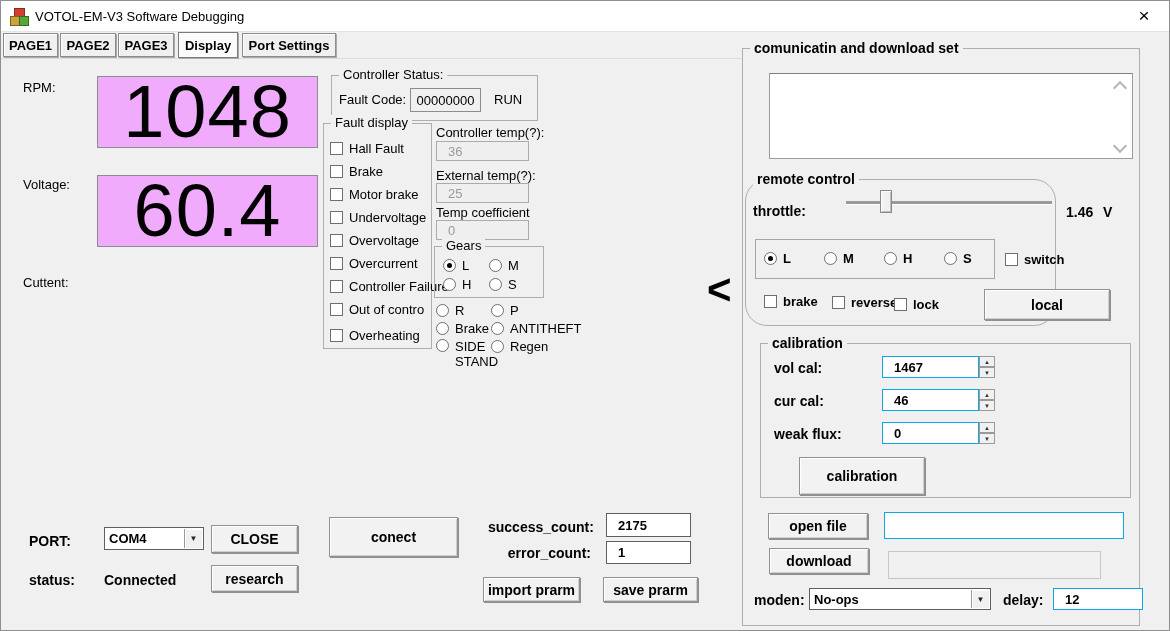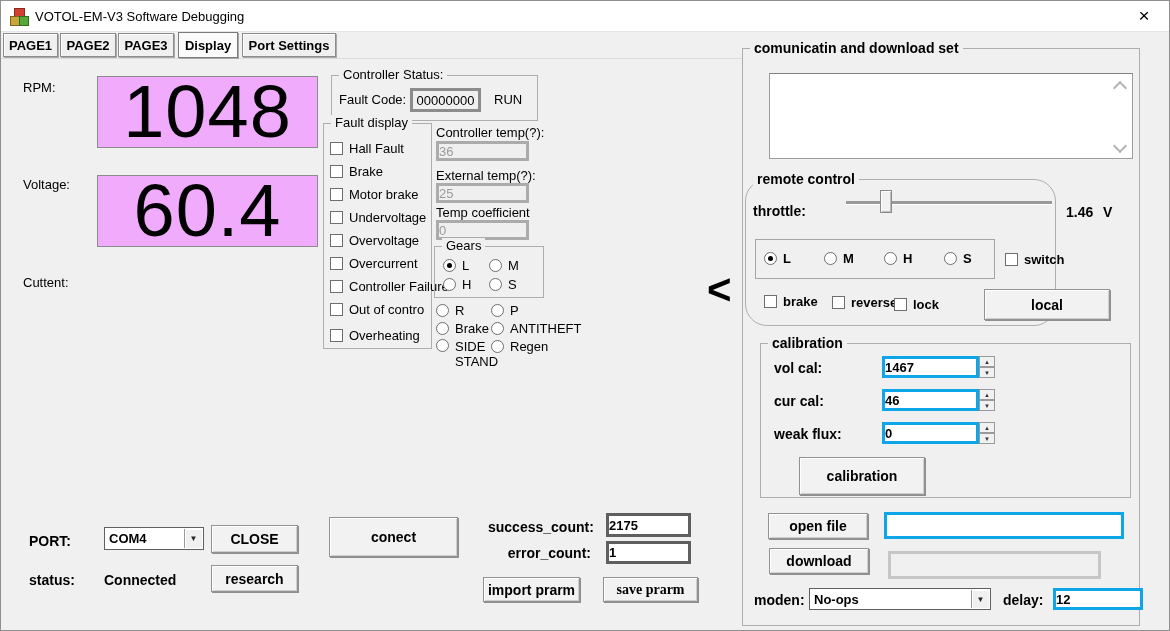--- a/index.html
+++ b/index.html
@@ -28,22 +28,22 @@
   
   .meter-box{position:absolute;left:96px;width:219px;height:70px;border:1px solid #8c8c8c;background:#f0abfc;
              display:flex;align-items:center;justify-content:center;font-size:74px;letter-spacing:1px;overflow:visible;line-height:70px;}
   
   .group{position:absolute;border:1px solid #aeaeae;box-sizing:border-box;}
   .gtitle{position:absolute;top:-9px;left:7px;background:#f0f0f0;padding:0 4px;white-space:nowrap;}
   
   .btn{position:absolute;display:flex;align-items:center;justify-content:center;background:#f2f2f2;
        border:1px solid #929292;box-sizing:border-box;font-weight:bold;font-size:14px;
        box-shadow:inset 1px 1px 0 #ffffff,inset -1px -1px 0 #cfcfcf,1px 1px 0 #8f8f8f;white-space:nowrap;}
-  .input{position:absolute;background:#ffffff;border:3px solid #0ea5e9;box-sizing:border-box;
-         display:flex;align-items:center;padding:0 0;font-weight:bold;overflow:hidden;white-space:nowrap;}
+  .input{position:absolute;background:#ffffff;border:1px solid #0ea5e9;box-sizing:border-box;
+         display:flex;align-items:center;padding:0 11px;font-weight:bold;overflow:hidden;white-space:nowrap;}
   .input.ro{background:#efefef;color:#9a9a9a;border-color:#ababab;font-weight:normal;}
   .input.center{justify-content:center;font-weight:normal;background:#f0f0f0;}
   .cb{position:absolute;width:13px;height:13px;background:#fff;border:1px solid #6e6e6e;box-sizing:border-box;}
   .cb.inline{position:static;flex:none;}
   .radio{width:13px;height:13px;border-radius:50%;background:#fff;border:1px solid #6e6e6e;box-sizing:border-box;position:relative;flex:none;}
   .radio.on::after{content:"";position:absolute;left:3px;top:3px;width:5px;height:5px;border-radius:50%;background:#000;}
   .rrow{display:flex;align-items:center;gap:6px;white-space:nowrap;}
   .combo{position:absolute;background:#fff;border:1px solid #5f5f5f;box-sizing:border-box;display:flex;align-items:center;padding-left:4px;font-weight:bold;}
   .combo .arrow{position:absolute;right:1px;top:1px;bottom:1px;width:17px;background:#f0f0f0;border-left:1px solid #9a9a9a;
                 display:flex;align-items:center;justify-content:center;font-size:8px;color:#222;
@@ -292,15 +292,15 @@
   <span class="lbl bold" style="left:103px;top:571px;font-size:14px;">Connected</span>
   <div class="btn" style="left:210px;top:564px;width:87px;height:27px;">research</div>
 
   <div class="btn" style="left:328px;top:516px;width:129px;height:40px;">conect</div>
 
   <span class="lbl bold" style="left:487px;top:518px;width:103px;text-align:right;font-size:14px;">success_count:</span>
   <div class="input" style="left:605px;top:512px;width:85px;height:24px;border-color:#5f5f5f;">2175</div>
   <span class="lbl bold" style="left:487px;top:544px;width:103px;text-align:right;font-size:14px;">error_count:</span>
   <div class="input" style="left:605px;top:540px;width:85px;height:23px;border-color:#5f5f5f;">1</div>
   <div class="btn" style="left:482px;top:576px;width:97px;height:25px;">import prarm</div>
-  <div class="btn" style="left:602px;top:576px;width:95px;height:25px;font-family:Liberation Serif, serif;">save prarm</div>
+  <div class="btn" style="left:602px;top:576px;width:95px;height:25px;">save prarm</div>
 
 </div>
 
 </body></html>

